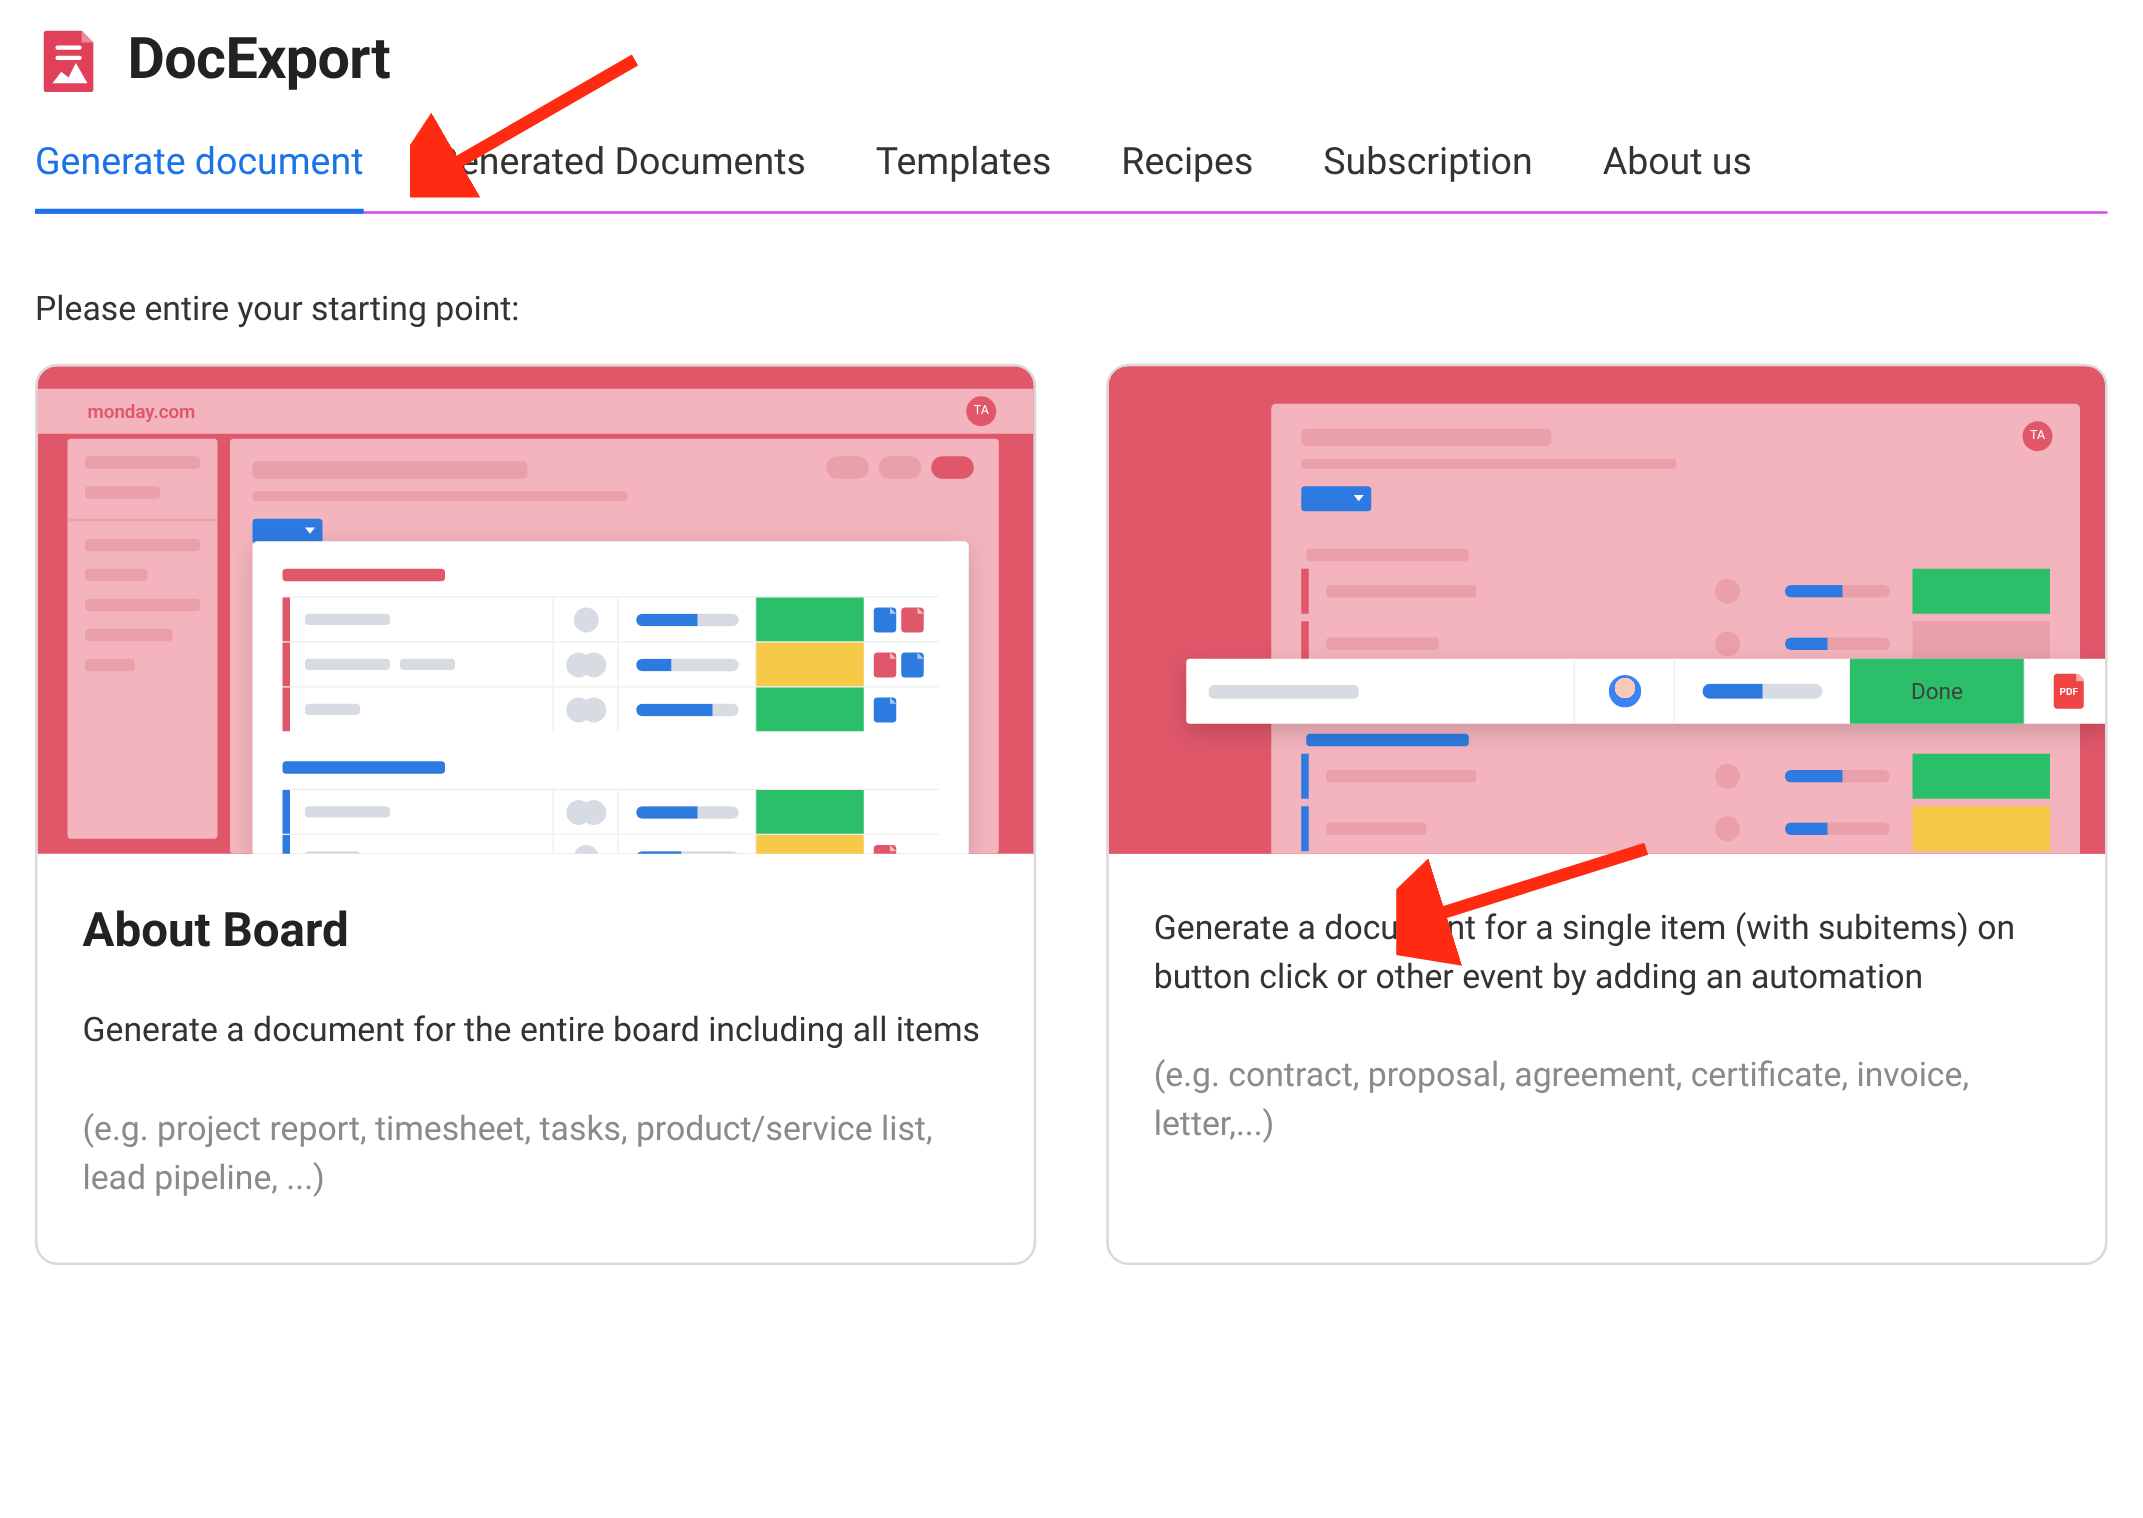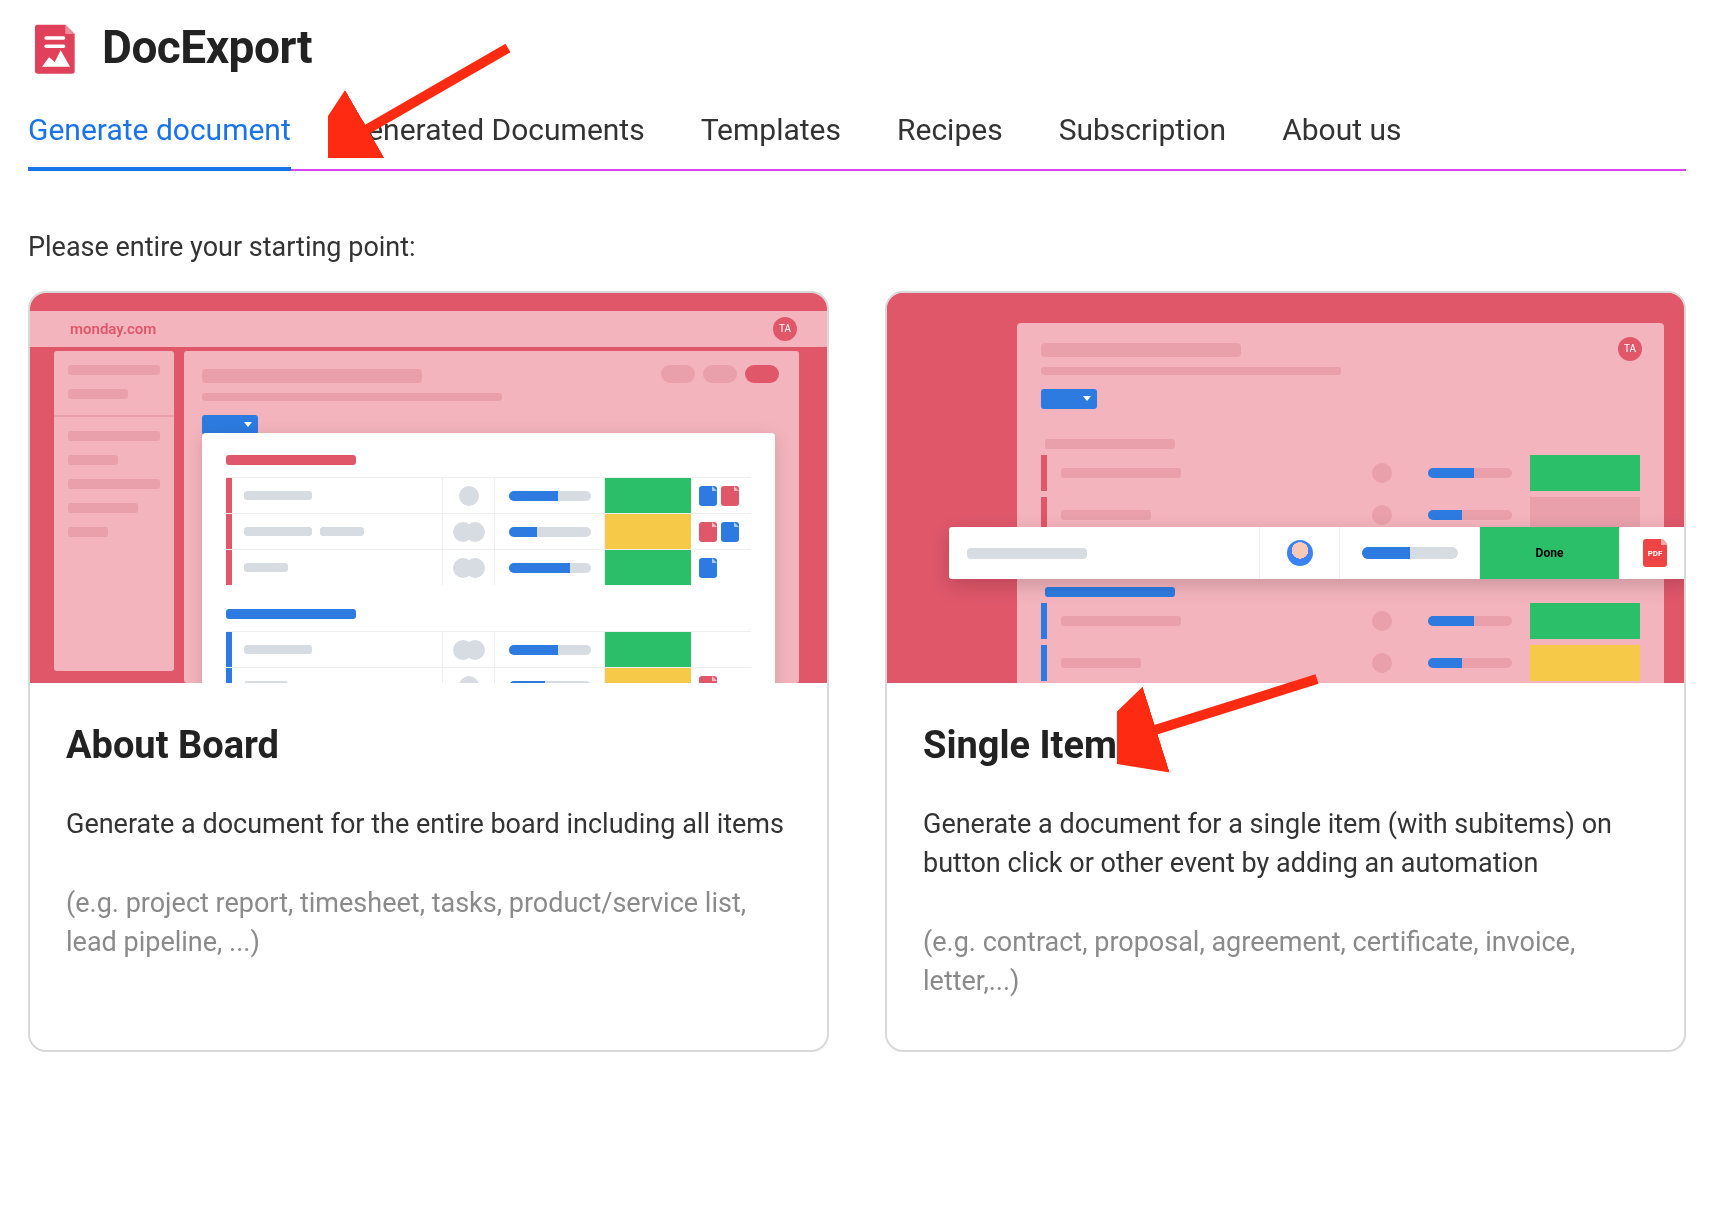--- a/index.html
+++ b/index.html
@@ -361,23 +361,23 @@
     background: radial-gradient(circle at 50% 40%, #f7c9b6 0 40%, #3b82f6 41% 100%);
     border:2px solid #fff;
   }
   .fprogbar{
     width:96px; height:12px; border-radius:6px; background:#d7dce3; position:relative; overflow:hidden;
   }
   .fprogbar::before{
     content:""; position:absolute; left:0; top:0; bottom:0; width:50%; background:#2d7be0;
   }
   .fstatus-block{
-    width:100%; height:100%; background:#2bbf6a; color:#000000;
+    width:100%; height:100%; background:#2bbf6a; color:#404040;
     display:flex; align-items:center; justify-content:center;
-    font-size:12px; font-weight:700;
+    font-size:18px; font-weight:400;
   }
   .ffile-chip{
     width:24px; height:28px; background:#ef4444; border-radius:3px;
     color:#fff; font-size:8px; font-weight:700;
     display:flex; align-items:center; justify-content:center;
     position:relative;
   }
   .ffile-chip::before{
     content:""; position:absolute; right:-2px; top:-2px;
     width:0; height:0;
@@ -655,21 +655,20 @@
           </div>
         <div class="fcell fstatus">
             <div class="fstatus-block">Done</div>
           </div>
         <div class="fcell ffile">
             <div class="ffile-chip">PDF</div>
           </div>
       </div>
     </div>
     <div class="card-body" style="position:relative;">
-      <div class="card-title">Single Item</div>
       <div class="card-desc">Generate a document for a single item (with subitems) on button click or other event by adding an automation</div>
       <div class="card-eg">(e.g. contract, proposal, agreement, certificate, invoice, letter,...)</div>
 
       <div class="arrow-wrap" style="left:230px; top:-18px;">
         <svg width="220" height="110" viewBox="0 0 220 110">
           <defs>
             <marker id="ah2" viewBox="0 0 10 10" refX="2" refY="5" markerWidth="9" markerHeight="9" orient="auto">
               <path d="M0 0 L10 5 L0 10 z" fill="#ff2a12"></path>
             </marker>
           </defs>

